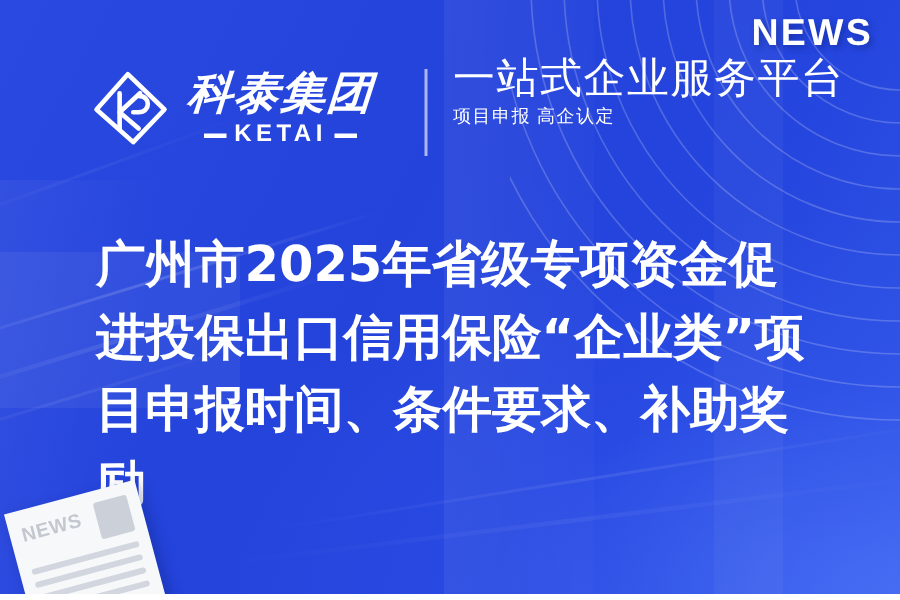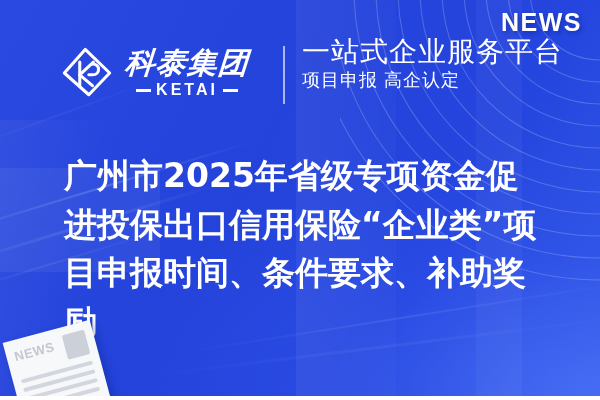--- a/index.html
+++ b/index.html
@@ -159,22 +159,22 @@
     top: 36px;
   }
   .tagline-main {
     font-family: "DejaVu Sans", "Liberation Sans", sans-serif;
     font-size: 28px;
     color: #ffffff;
     line-height: 1.12;
     letter-spacing: 1px;
   }
   .tagline-sub {
-    font-family: Liberation Sans, sans-serif;
-    font-size: 18px;
+    font-family: Liberation Serif, serif;
+    font-size: 12px;
     color: #ffffff;
     line-height: 1.2;
     margin-top: 3px;
     letter-spacing: 1px;
   }
 
   
   .title {
     position: absolute;
     left: 64px;

